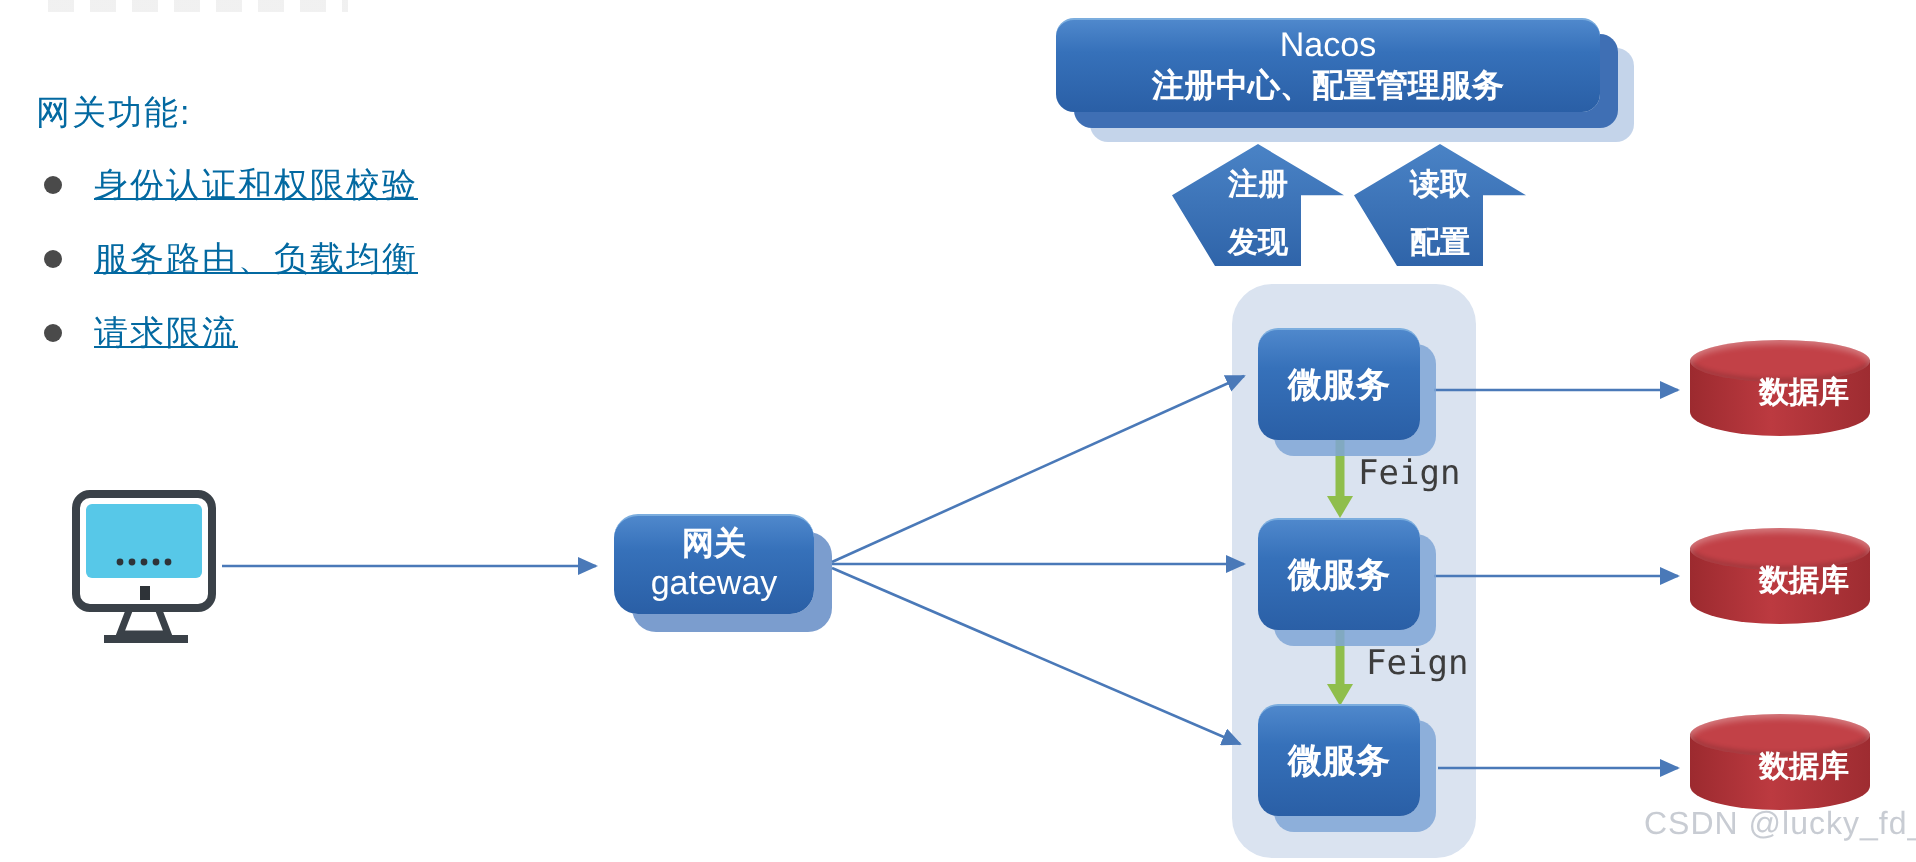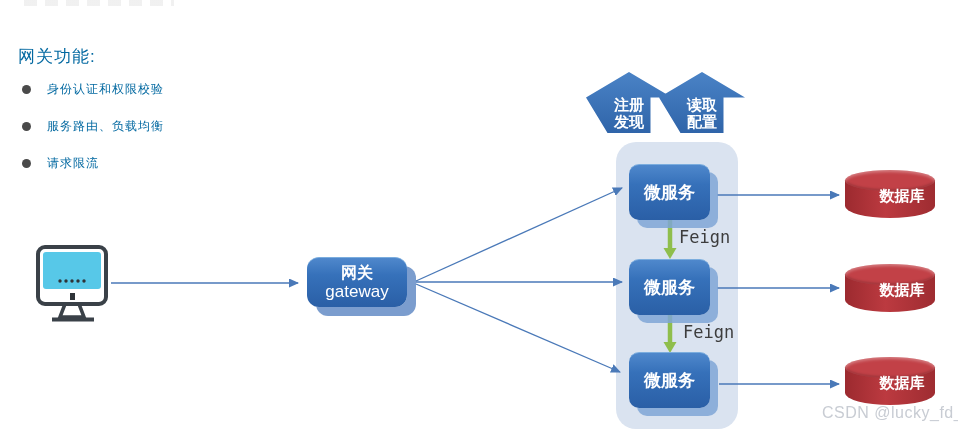--- a/index.html
+++ b/index.html
@@ -8,21 +8,21 @@
 
   
   .top-remnant { position:absolute; left:24px; top:-3px; width:150px; height:9px; opacity:.12;
     background:repeating-linear-gradient(90deg,#888 0 13px, transparent 13px 21px); }
 
   
   .left-panel { position:absolute; left:18px; top:45px; width:280px; color:#0369a1; }
   .lp-title { font-size:17px; letter-spacing:1px; }
   .lp-row { position:absolute; left:0; display:flex; align-items:center; }
   .lp-dot { width:9px; height:9px; border-radius:50%; background:#4a4a4a; margin-left:4px; margin-right:16px; flex:none; }
-  .lp-text { font-size:12px; letter-spacing:1px; white-space:nowrap; }
+  .lp-text { font-size:17px; letter-spacing:1px; white-space:nowrap;text-decoration:underline; }
 
   
   .node { position:absolute; display:flex; flex-direction:column; align-items:center; justify-content:center;
     color:#fff; text-align:center; border-radius:10px;
     background:linear-gradient(180deg,#4f88cc 0%, #3671ba 35%, #2a5fa6 100%);
     border-top:1px solid #7badde; }
   .nacos-node { left:528px; top:9px; width:272px; height:47px; border-radius:9px;
     box-shadow:9px 8px 0 #3f6fb4, 17px 15px 0 rgba(148,176,216,.55); }
   .nacos-title { font-size:17px; line-height:1.2; }
   .nacos-sub { font-size:16px; font-weight:bold; line-height:1.2; }
@@ -36,23 +36,23 @@
 
   
   .ms-container { position:absolute; left:616px; top:142px; width:122px; height:287px;
     background:#dae3f0; border-radius:20px; }
 
   
   .block-arrow { position:absolute; top:72px; width:86px; height:61px;
     background:linear-gradient(180deg,#4a83c6,#2f64a9);
     clip-path:polygon(50% 0%, 100% 42%, 75% 42%, 75% 100%, 25% 100%, 0% 42%);
     display:flex; flex-direction:column; align-items:center; justify-content:flex-end;
-    color:#fff; font-size:15px; font-weight:bold; line-height:1.1; padding-bottom:3px; }
+    color:#fff; font-size:15px; font-weight:bold; line-height:1.1; padding-bottom:3px;gap:12px; }
   .arrow-register { left:586px; }
-  .arrow-config { left:659px; }
+  .arrow-config { left:677px; }
 
   
   .feign-label { position:absolute; font-family:"DejaVu Sans Mono", monospace;
     font-size:17px; color:#3d3d3d;text-align:right; }
   .feign-1 { left:679px; top:227px; }
   .feign-2 { left:683px; top:322px; }
 
   
   .db { position:absolute; left:845px; width:90px; height:48px; }
   .db-1 { top:170px; } .db-2 { top:264px; } .db-3 { top:357px; }
@@ -132,20 +132,24 @@
       <polygon points="670,209 663.5,220 676.5,220" stroke="none"></polygon>
       <polygon points="670,259 663.5,248 676.5,248" stroke="none"></polygon>
     </g>
     <g fill="#8fbe4c" stroke="#8fbe4c">
       <line x1="670" y1="312" x2="670" y2="345" stroke-width="4.5"></line>
       <polygon points="670,304 663.5,315 676.5,315" stroke="none"></polygon>
       <polygon points="670,353 663.5,342 676.5,342" stroke="none"></polygon>
     </g>
   </svg>
 
+  <div class="node nacos-node">
+    <div class="nacos-title">Nacos</div>
+    <div class="nacos-sub">注册中心、配置管理服务</div>
+  </div>
 
   <div class="block-arrow arrow-register">
     <div>注册</div>
     <div>发现</div>
   </div>
   <div class="block-arrow arrow-config">
     <div>读取</div>
     <div>配置</div>
   </div>
 

